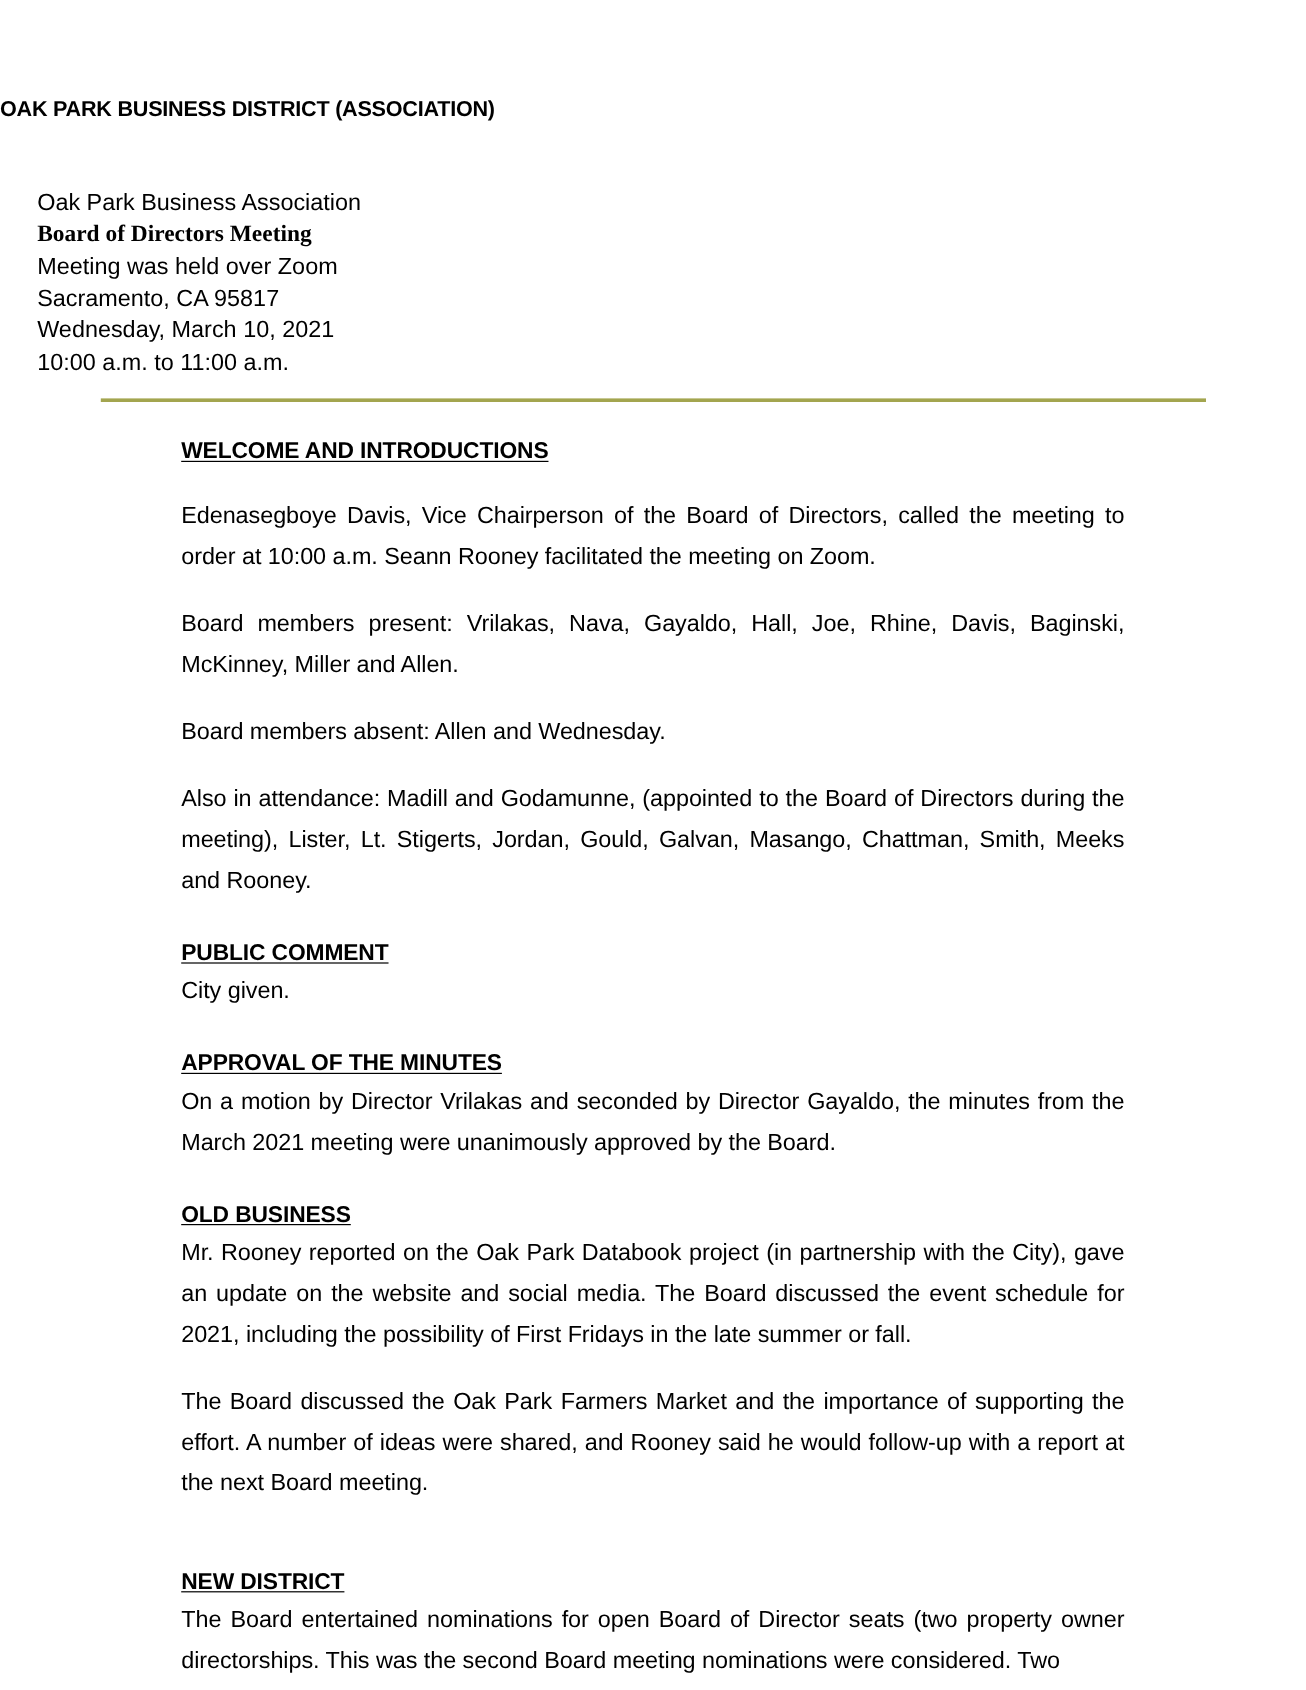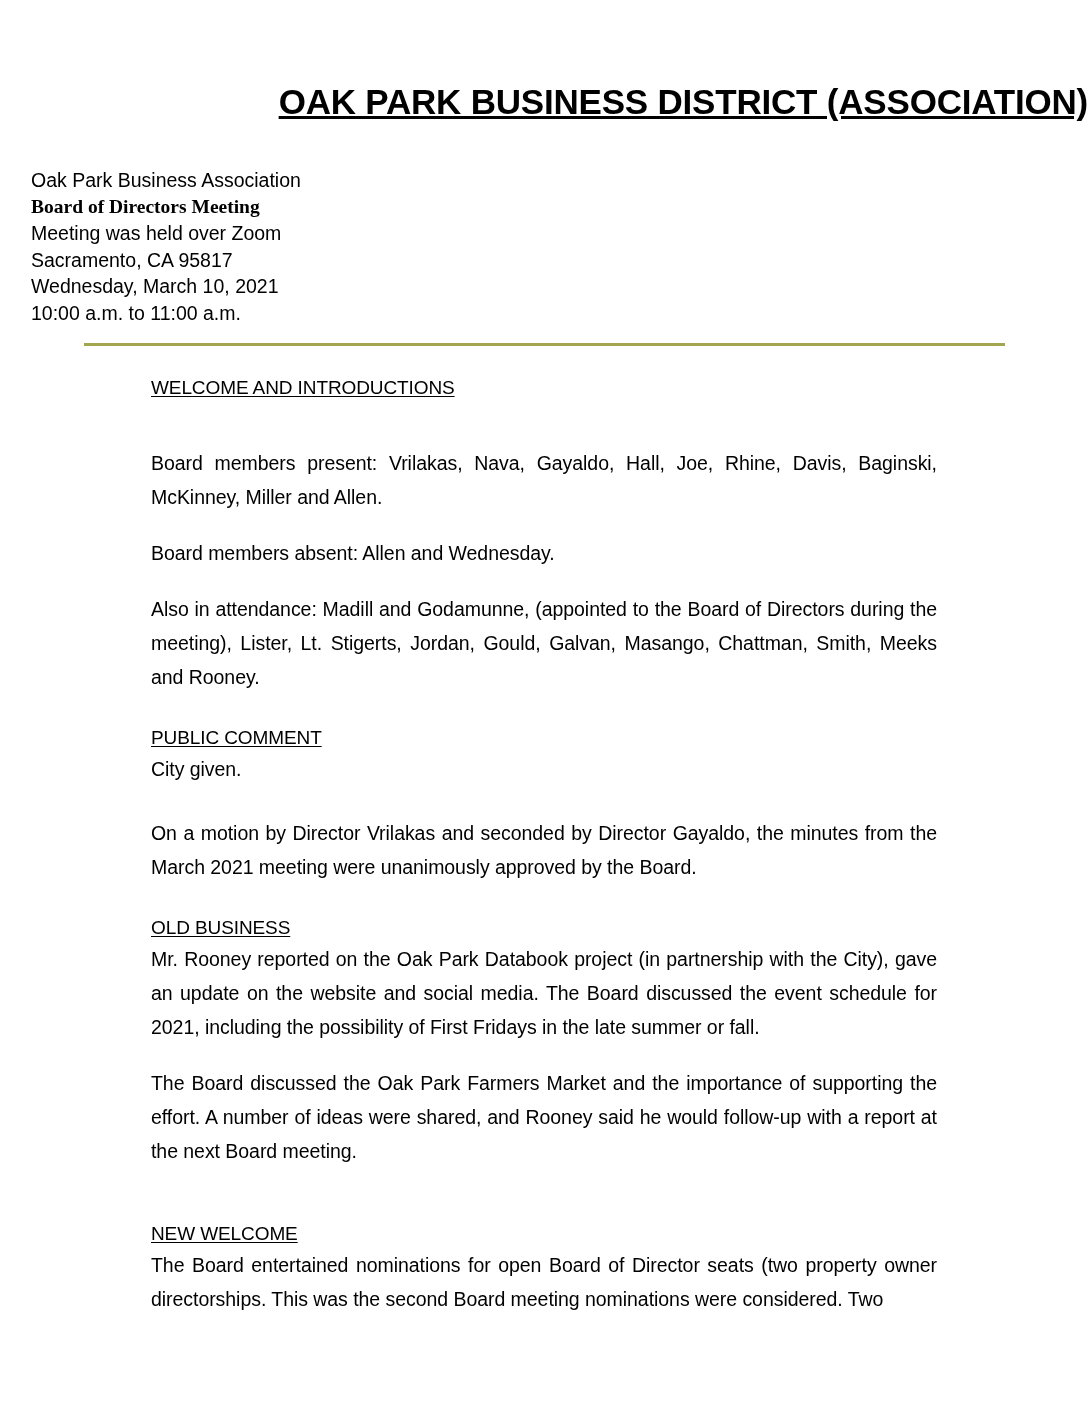--- a/index.html
+++ b/index.html
@@ -17,27 +17,26 @@
   .page {
     position: relative;
     width: 1088px;
     height: 1408px;
     background: #ffffff;
     box-sizing: border-box;
   }
 
   
   .doc-title {
-    text-align: right;
-    font-size: 35px;
+    text-align: left;
+    font-size: 18px;
     font-weight: bold;
     letter-spacing: -0.2px;
     padding-top: 62px;
     line-height: 34px;
-    text-decoration: underline;
   }
 
   
   .header-block {
     text-align: left;
     font-size: 19.5px;
     line-height: 26.5px;
     margin-top: 48px;
     margin-left: 31px;
   }
@@ -56,21 +55,21 @@
 
   
   .body-wrap {
     margin: 0 auto;
     width: 786px;
     padding-top: 28px;
   }
 
   h2.section {
     font-size: 19px;
-    font-weight: normal;
+    font-weight: bold;
     text-decoration: underline;
     text-underline-offset: 2px;
     margin: 0;
     padding: 0;
     line-height: 28px;
     letter-spacing: -0.1px;
   }
 
   p.para {
     font-size: 19.5px;
@@ -98,43 +97,45 @@
     <div>Wednesday, March 10, 2021</div>
     <div>10:00 a.m. to 11:00 a.m.</div>
   </div>
 
   <hr class="divider" style="background: rgb(163, 165, 79);">
 
   <div class="body-wrap">
 
     <h2 class="section">WELCOME AND INTRODUCTIONS</h2>
     <div class="gap-md"></div>
+    <p class="para">Edenasegboye Davis, Vice Chairperson of the Board of Directors, called the meeting to order at 10:00 a.m.  Seann Rooney facilitated the meeting on Zoom.</p>
     <div class="gap-md"></div>
     <p class="para">Board members present: Vrilakas, Nava, Gayaldo, Hall, Joe, Rhine, Davis, Baginski, McKinney, Miller and Allen.</p>
     <div class="gap-md"></div>
     <p class="para">Board members absent:  Allen and Wednesday.</p>
     <div class="gap-md"></div>
     <p class="para">Also in attendance: Madill and Godamunne, (appointed to the Board of Directors during the meeting), Lister, Lt. Stigerts, Jordan, Gould, Galvan, Masango, Chattman, Smith, Meeks and Rooney.</p>
 
     <div class="gap-lg"></div>
 
     <h2 class="section">PUBLIC COMMENT</h2>
     <p class="para">City given.</p>
 
     <div class="gap-lg"></div>
 
+    <h2 class="section">APPROVAL OF THE MINUTES</h2>
     <p class="para">On a motion by Director Vrilakas and seconded by Director Gayaldo, the minutes from the March 2021 meeting were unanimously approved by the Board.</p>
 
     <div class="gap-lg"></div>
 
     <h2 class="section">OLD BUSINESS</h2>
     <p class="para">Mr. Rooney reported on the Oak Park Databook project (in partnership with the City), gave an update on the website and social media.  The Board discussed the event schedule for 2021, including the possibility of First Fridays in the late summer or fall.</p>
     <div class="gap-md"></div>
     <p class="para">The Board discussed the Oak Park Farmers Market and the importance of supporting the effort.  A number of ideas were shared, and Rooney said he would follow-up with a report at the next Board meeting.</p>
     <div class="gap-md"></div>
 
     <div class="gap-lg"></div>
 
-    <h2 class="section">NEW WELCOME</h2>
+    <h2 class="section">NEW DISTRICT</h2>
     <p class="para">The Board entertained nominations for open Board of Director seats (two property owner directorships.  This was the second Board meeting nominations were considered.  Two</p>
 
   </div>
 </div>
 
 </body></html>

